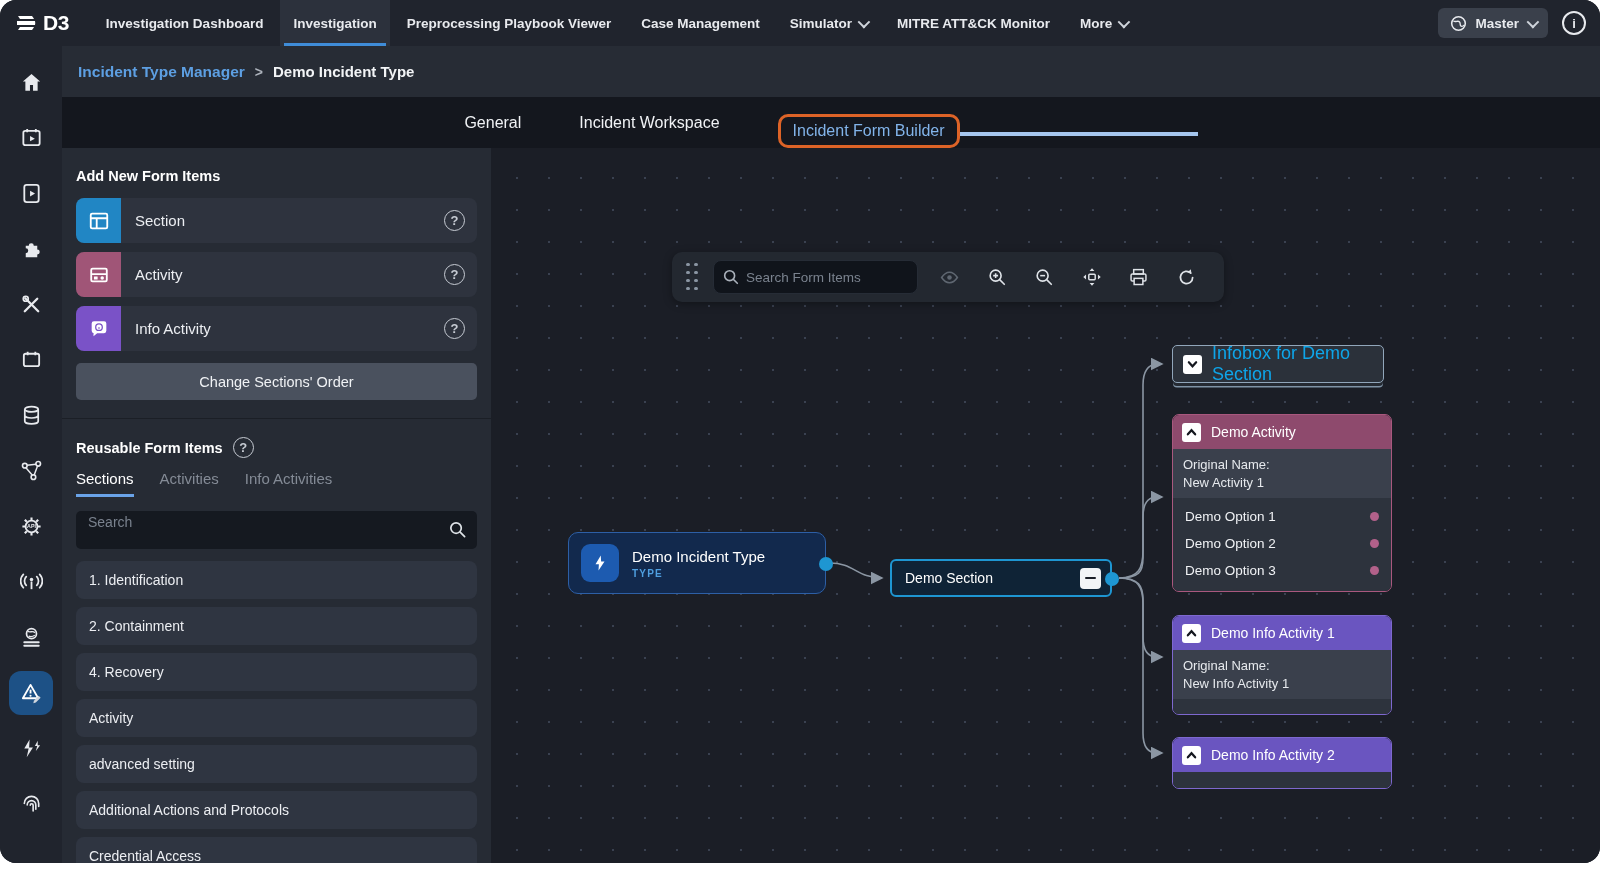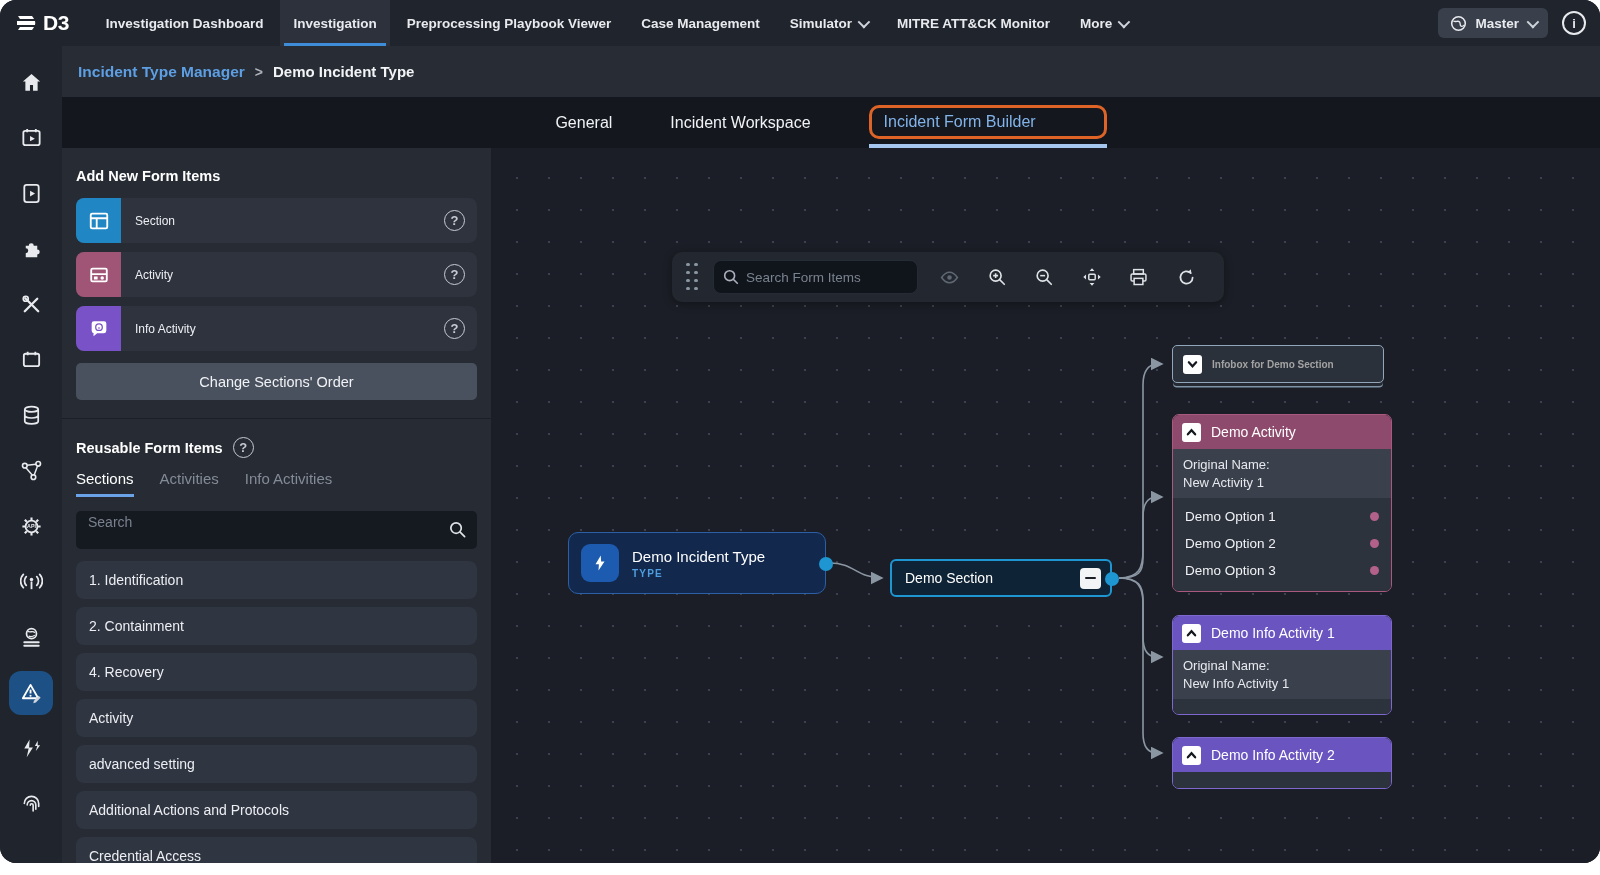--- a/index.html
+++ b/index.html
@@ -49,38 +49,38 @@
   }
   .crumb-link { color:#5d9fe2; font-weight:700; font-size:15.5px; cursor:pointer; }
   .crumb-sep { color:#aeb4bd; margin:0 10px; font-weight:700; }
   .crumb-cur { color:#f2f4f6; font-weight:700; font-size:15px; }
   
   .tabbar {
     position:absolute; left:62px; top:97px; right:0; height:51px; background:#14171e;
     display:flex; align-items:center; justify-content:center; gap:58px; z-index:10;
   }
   .main-tab { font-size:16px; color:#f0f2f5; font-weight:400; cursor:pointer; }
-  .main-tab-active-wrap { position:relative; display:flex; flex-direction:column; 
+  .main-tab-active-wrap { position:relative; display:flex; flex-direction:row; align-items:center;
     align-self:flex-end; }
   .main-tab.active {
     color:#82b4ea; border:3px solid #dd6327; border-radius:10px; padding:5px 12px;
   }
   .main-tab-underline { width:238px; height:4px; background:#a5c6ee; margin-top:5px; }
   
   .panel {
     position:absolute; left:62px; top:148px; bottom:0; width:429px; background:#262b34;
     padding:20px 14px 0 14px; overflow:hidden; z-index:5;
   }
   .panel h3 { font-size:14.5px; font-weight:700; color:#fff; margin-bottom:14px; }
   .form-item {
     display:flex; align-items:center; background:#2e333e; border-radius:8px; height:45px;
     margin-bottom:9px; overflow:hidden; cursor:grab;
   }
   .form-item .tile { width:45px; height:45px; flex:0 0 auto; display:flex; align-items:center; justify-content:center; }
-  .form-item .lbl { margin-left:14px; font-size:12px; color:#eceef2; }
+  .form-item .lbl { margin-left:14px; font-size:15px; color:#eceef2; }
   .qmark {
     margin-left:auto; margin-right:12px; width:21px; height:21px; border:1.6px solid #c6cbd3;
     border-radius:50%; display:flex; align-items:center; justify-content:center;
     font-size:13px; color:#c6cbd3; font-weight:700; flex:0 0 auto;
   }
   .order-btn {
     width:100%; height:37px; background:#4a515e; border:none; border-radius:5px; color:#f0f2f5;
     font-size:14.5px; font-family:inherit; cursor:pointer; margin-top:3px;
   }
   .reusable { border-top:1px solid #1b1f26; margin:18px -14px 0 -14px; padding:18px 14px 0 14px; }
@@ -145,21 +145,21 @@
   .minus-btn i { width:11px; height:2.5px; background:#1b1f27; border-radius:1px; }
   .port { position:absolute; width:14px; height:14px; background:#1e96d2; border-radius:50%; cursor:crosshair; }
   .n-infobox {
     left:681px; top:197px; width:212px; height:38px; background:#2b313a;
     border:1.5px solid #91a6ba; border-radius:5px; display:flex; align-items:center; gap:10px;
     padding:0 10px; cursor:pointer;
     box-shadow:0 4px 0 -1px #252a32, 0 5.5px 0 -1px #7f93a6;
   }
   .sq-icon { width:19px; height:19px; background:#fff; border-radius:3px; display:flex;
     align-items:center; justify-content:center; flex:0 0 auto; }
-  .n-infobox .t { font-size:10px; color:#a3a3a3;font-weight:bold; }
+  .n-infobox .t { font-size:18px; color:#0ea5e9; }
   .card { border-radius:7px; overflow:hidden; cursor:pointer; }
   .n-activity { left:681px; top:266px; width:220px; border:1.5px solid #a9587e; }
   .card-head { height:34px; display:flex; align-items:center; gap:10px; padding:0 9px; }
   .head-activity { background:#8e4a6d; }
   .head-info { background:#6a55c0; }
   .card-head .t { font-size:14px; color:#fff; }
   .card-body { background:#3a404c; padding:7px 10px; font-size:13px; color:#e6e9ed; line-height:1.35; }
   .opt-list { background:#2d333d; padding:5px 0 7px 0; }
   .opt-row { height:27px; display:flex; align-items:center; padding:0 12px; font-size:13.5px; color:#f0f2f5; }
   .opt-dot { margin-left:auto; width:9px; height:9px; border-radius:50%; background:#b2618a; }

